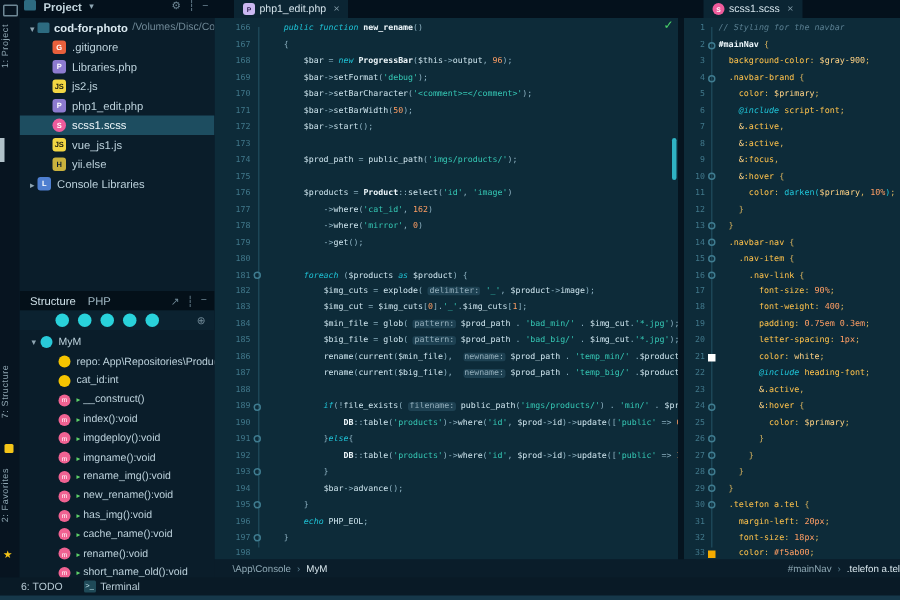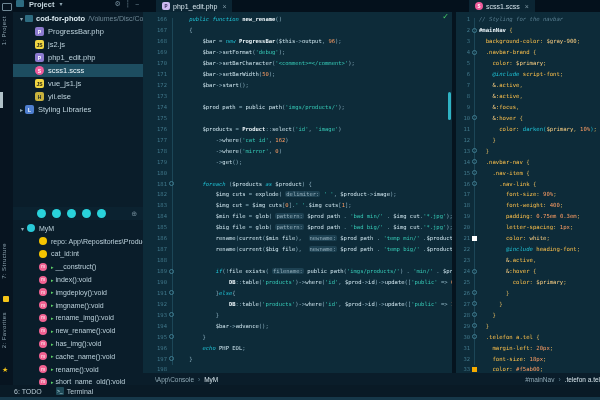--- a/index.html
+++ b/index.html
@@ -141,22 +141,26 @@
 
 <div class="sidebar">
   <div class="tree-row top">
     <span class="caret">▾</span>
     <span class="folder-ico" style="margin-right:3px"></span>
     <span class="root-name">cod-for-photo</span>
     <span class="root-path">/Volumes/Disc/Code/co</span>
   </div>
   <div id="project-files">
       <div class="tree-row">
+        <span class="fi" style="background: rgb(232, 96, 60); color: rgb(255, 255, 255);">G</span>
+        <span>.gitignore</span>
+      </div>
+      <div class="tree-row">
         <span class="fi" style="background: rgb(141, 123, 208); color: rgb(255, 255, 255);">P</span>
-        <span>ProgressBar.php</span>
+        <span>Libraries.php</span>
       </div>
       <div class="tree-row">
         <span class="fi" style="background: rgb(242, 214, 67); color: rgb(28, 28, 16);">JS</span>
         <span>js2.js</span>
       </div>
       <div class="tree-row">
         <span class="fi" style="background: rgb(141, 123, 208); color: rgb(255, 255, 255);">P</span>
         <span>php1_edit.php</span>
       </div>
       <div class="tree-row selected">
@@ -167,24 +171,33 @@
         <span class="fi" style="background: rgb(242, 214, 67); color: rgb(28, 28, 16);">JS</span>
         <span>vue_js1.js</span>
       </div>
       <div class="tree-row">
         <span class="fi" style="background: rgb(201, 178, 61); color: rgb(16, 32, 48);">H</span>
         <span>yii.else</span>
       </div>
       <div class="tree-row top">
         <span class="caret">▸</span>
         <span class="fi" style="background: rgb(79, 127, 208); color: rgb(255, 255, 255);">L</span>
-        <span>Styling Libraries</span>
+        <span>Console Libraries</span>
       </div>
     </div>
 
+  <div class="struct-head" style="top:182px">
+    <span>Structure</span>
+    <span class="tabph">PHP</span>
+    <span class="hic">
+      <span>↗</span>
+      <span>┆</span>
+      <span>−</span>
+    </span>
+  </div>
   <div class="filter-row" style="top:195px">
     <span class="fdot"></span>
     <span class="fdot"></span>
     <span class="fdot"></span>
     <span class="fdot"></span>
     <span class="fdot"></span>
     <span class="flink">⊕</span>
   </div>
   <div id="structure-tree" style="position:absolute;top:210px;left:0;width:130px">
     <div class="struct-row top">

